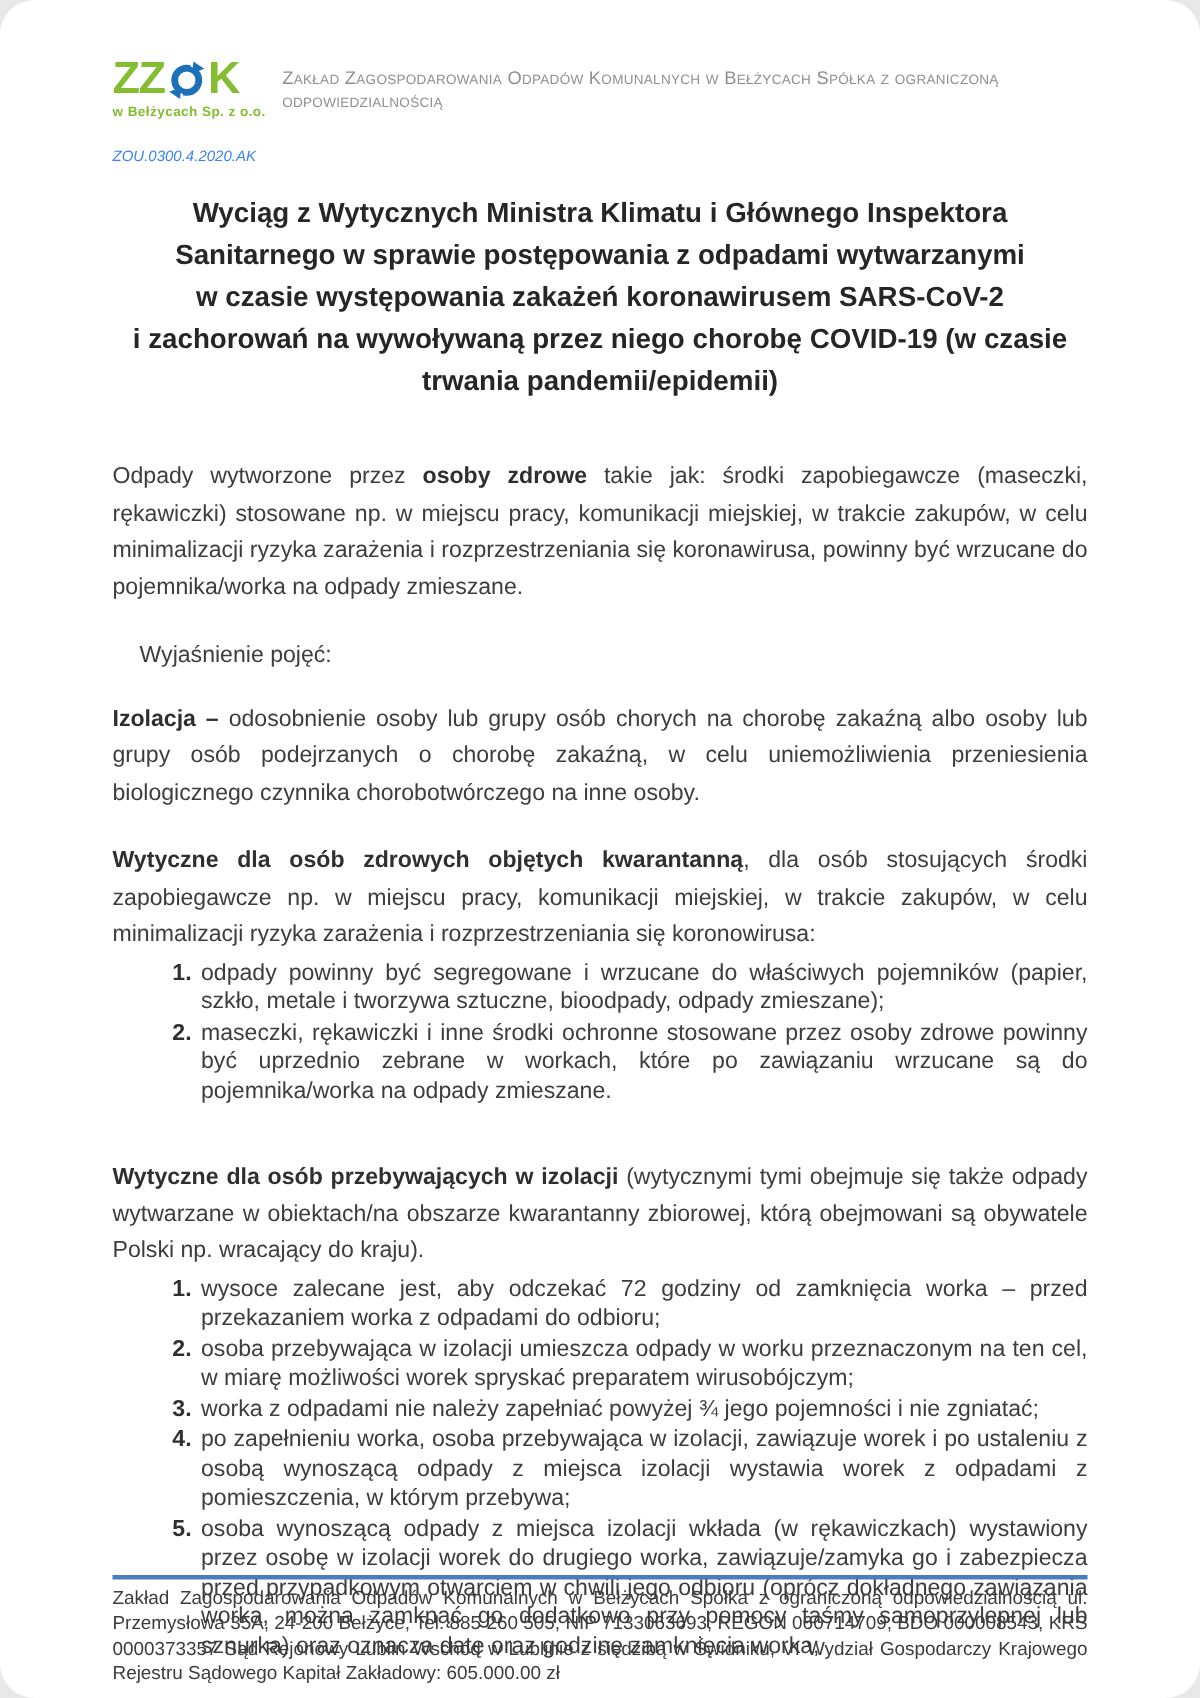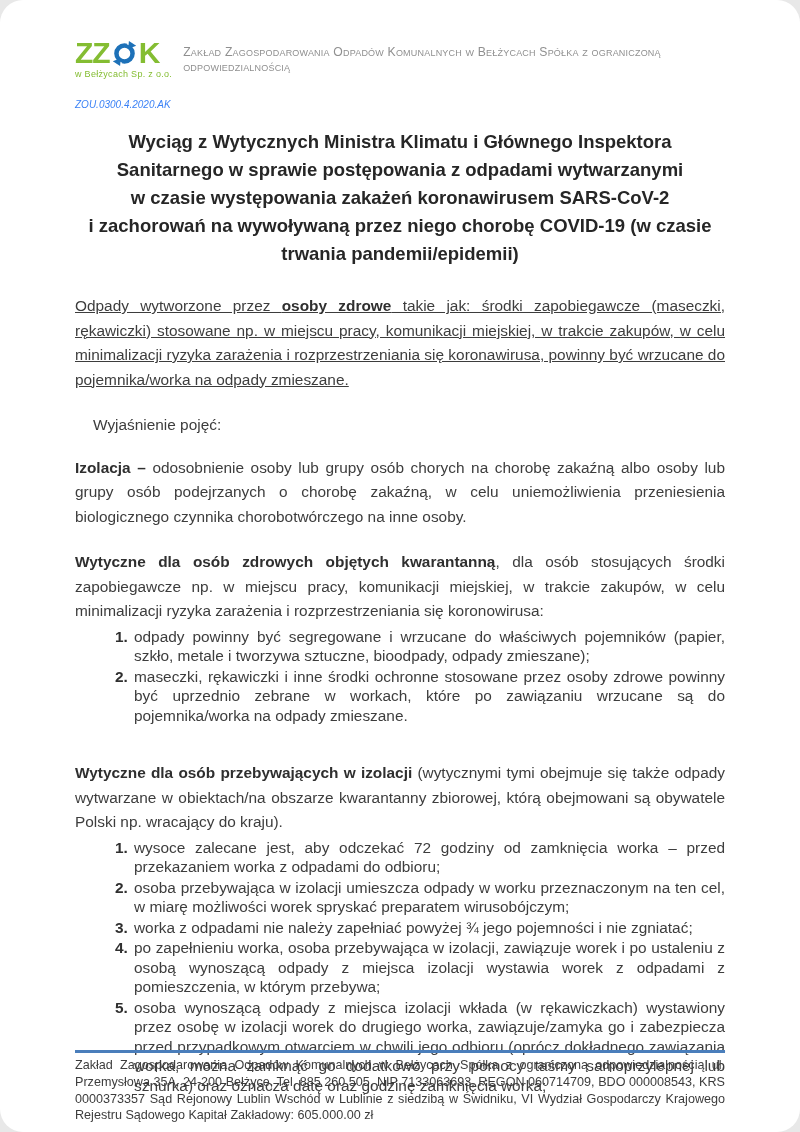--- a/index.html
+++ b/index.html
@@ -18,21 +18,21 @@
   
   .header-row{display:flex;align-items:center;gap:11px;}
   .logo-block{flex:0 0 auto;display:flex;flex-direction:column;align-items:flex-start;}
   .logo-letters{display:flex;align-items:center;line-height:1;}
   .logo-letter{
     font-weight:800;font-size:30px;letter-spacing:-1px;
     color:#84bd32;line-height:1;
   }
   .logo-o{width:27px;height:29px;margin:0 1px;display:block;}
   .logo-tagline{
-    font-size:9px;font-weight:400;color:#84bd32;
+    font-size:9px;font-weight:700;color:#84bd32;
     letter-spacing:0.3px;margin-top:1px;white-space:nowrap;
   }
   .company-line{
     font-variant:small-caps;
     font-size:12.2px;color:#8f8f8f;
     letter-spacing:0.2px;line-height:1.2;
     padding-top:2px;
   }
   
   .ref{
@@ -44,21 +44,21 @@
     margin-top:18px;
     text-align:center;font-weight:700;
     font-size:18.5px;line-height:28px;color:#262626;
   }
   
   .para{
     font-size:15.4px;line-height:24.5px;
     text-align:justify;color:#3d3d3d;
     margin:0;
   }
-  .mt-p{margin-top:26px;text-decoration:underline;}
+  .mt-p{margin-top:38px;}
   .mt-s{margin-top:21px;}
   .mt-l{margin-top:36px;}
   .def-heading{font-size:15.4px;line-height:24.5px;margin:18px;}
   b.lead{color:#2f2f2f;}
   ol.doc-list{
     margin:3px 0 0 0;
     padding-left:47px;
     list-style:decimal outside;
   }
   ol.doc-list li{

